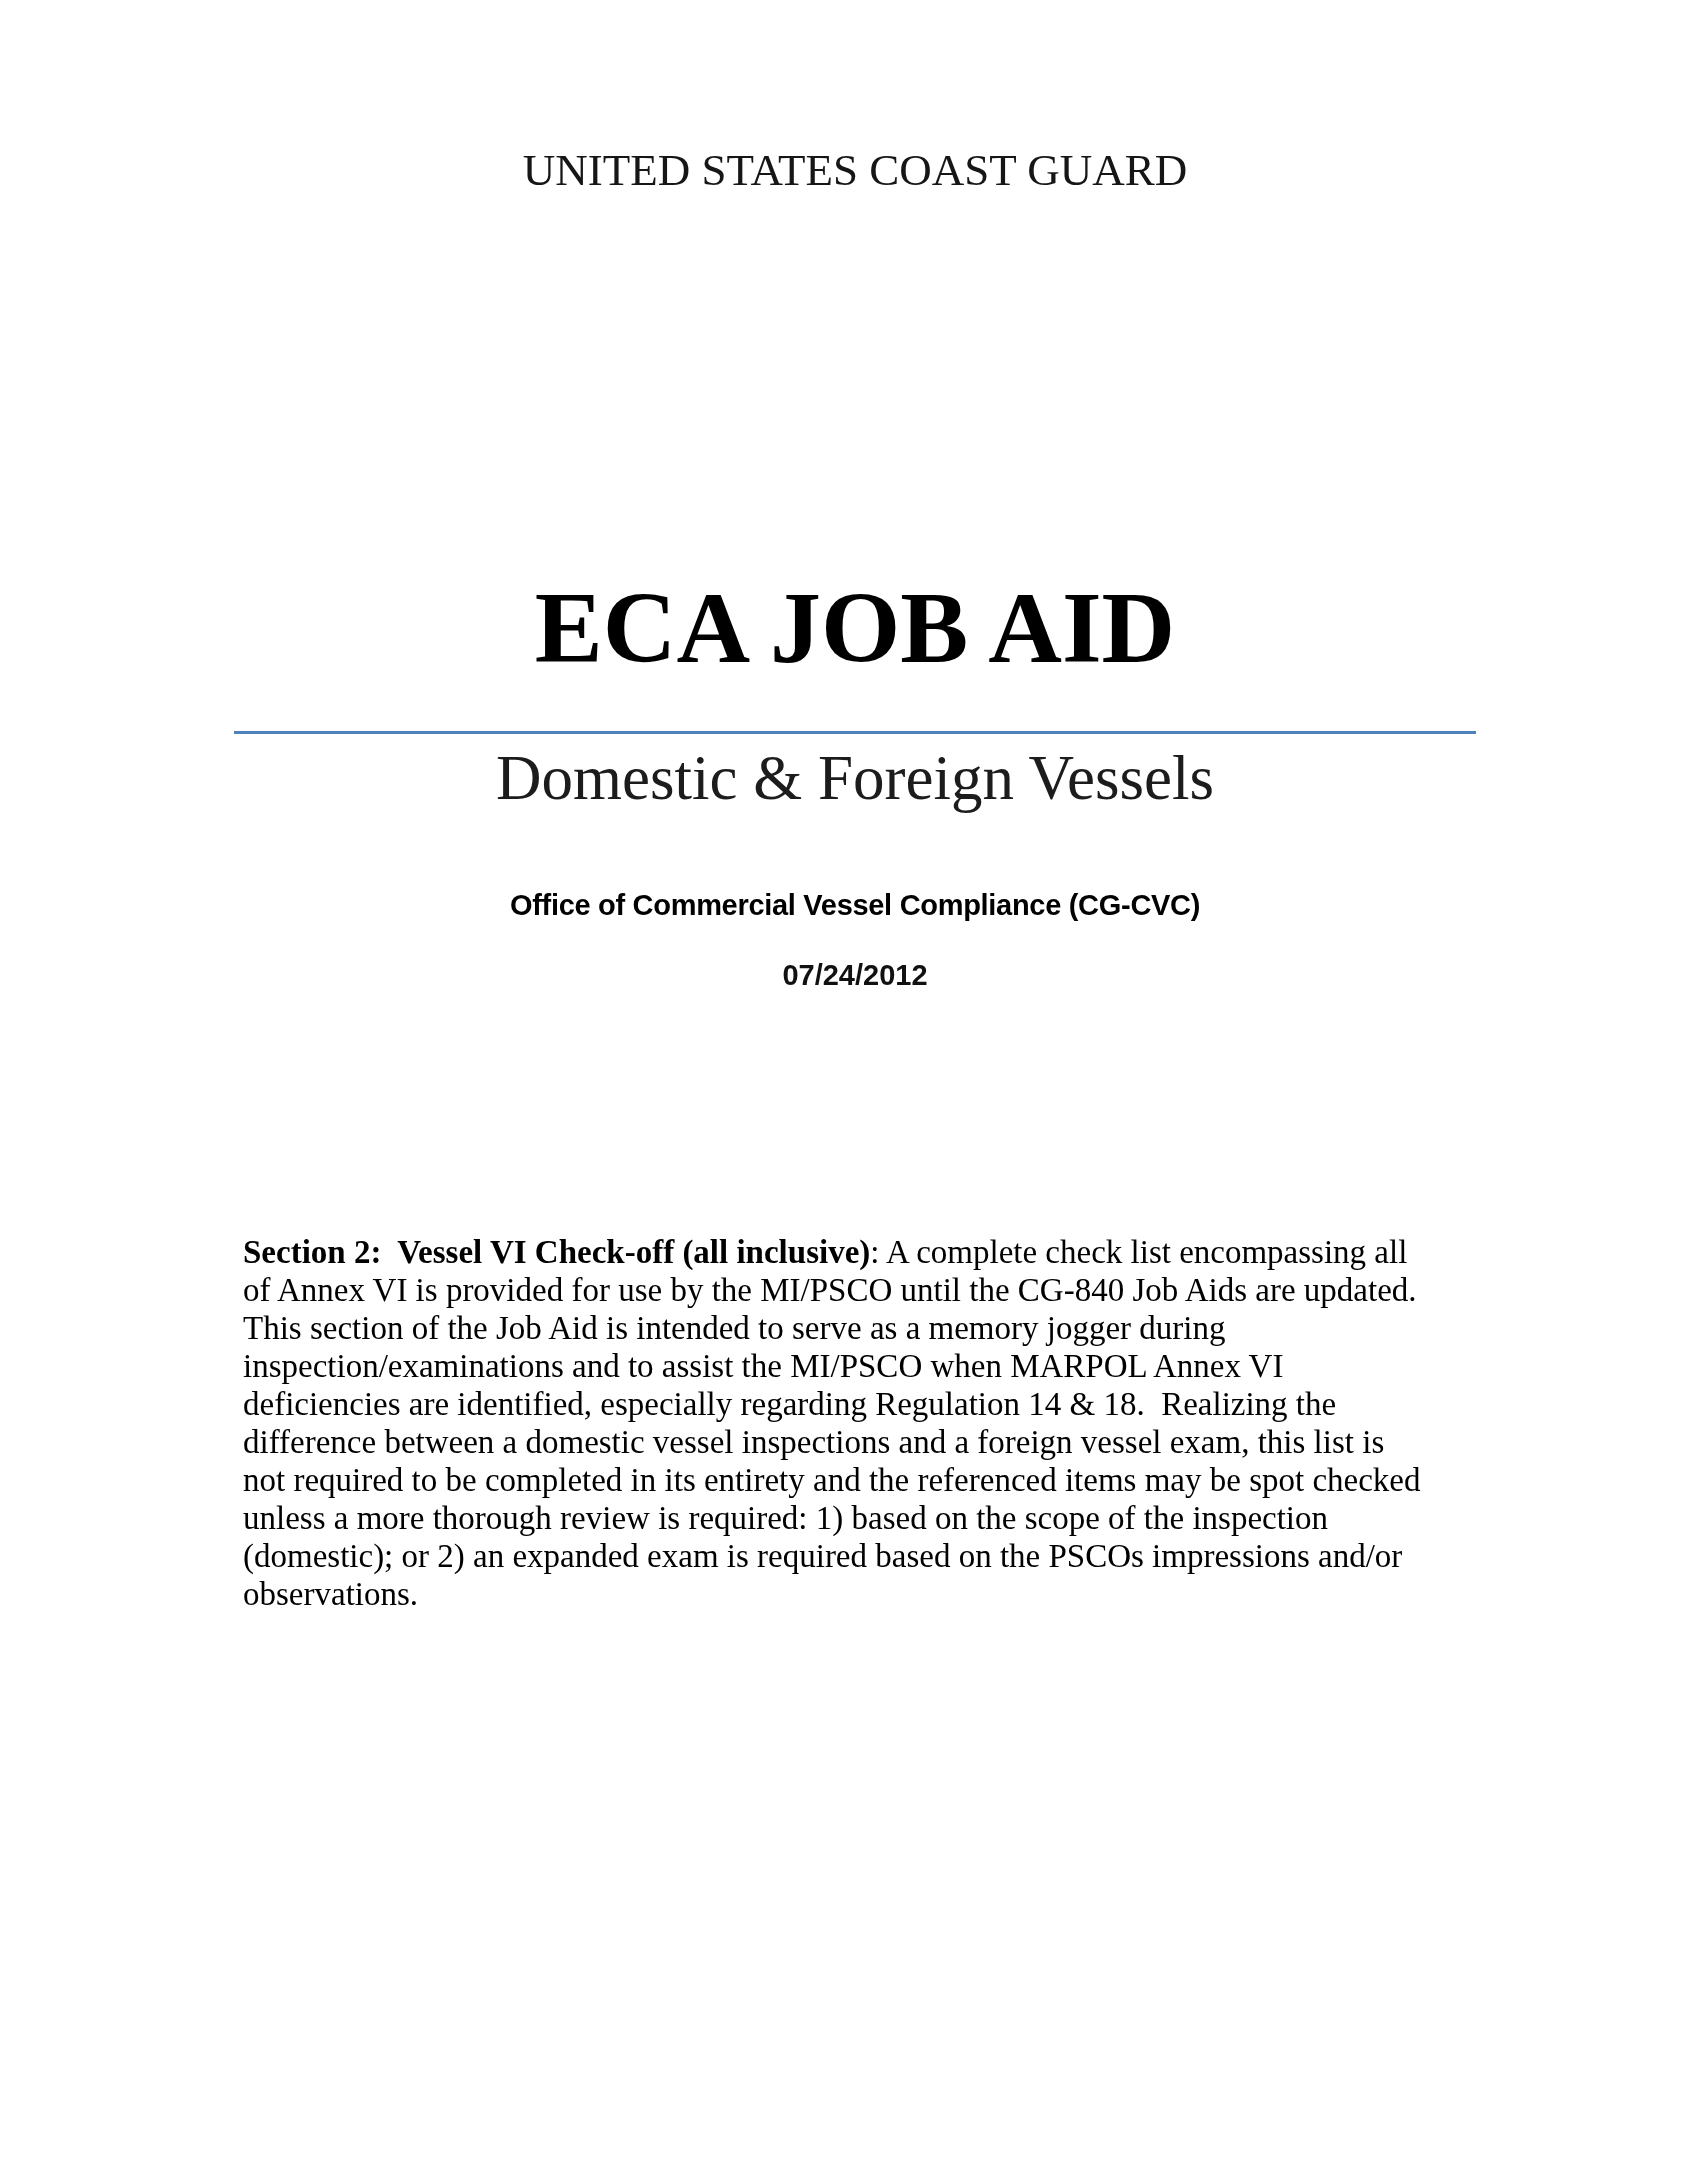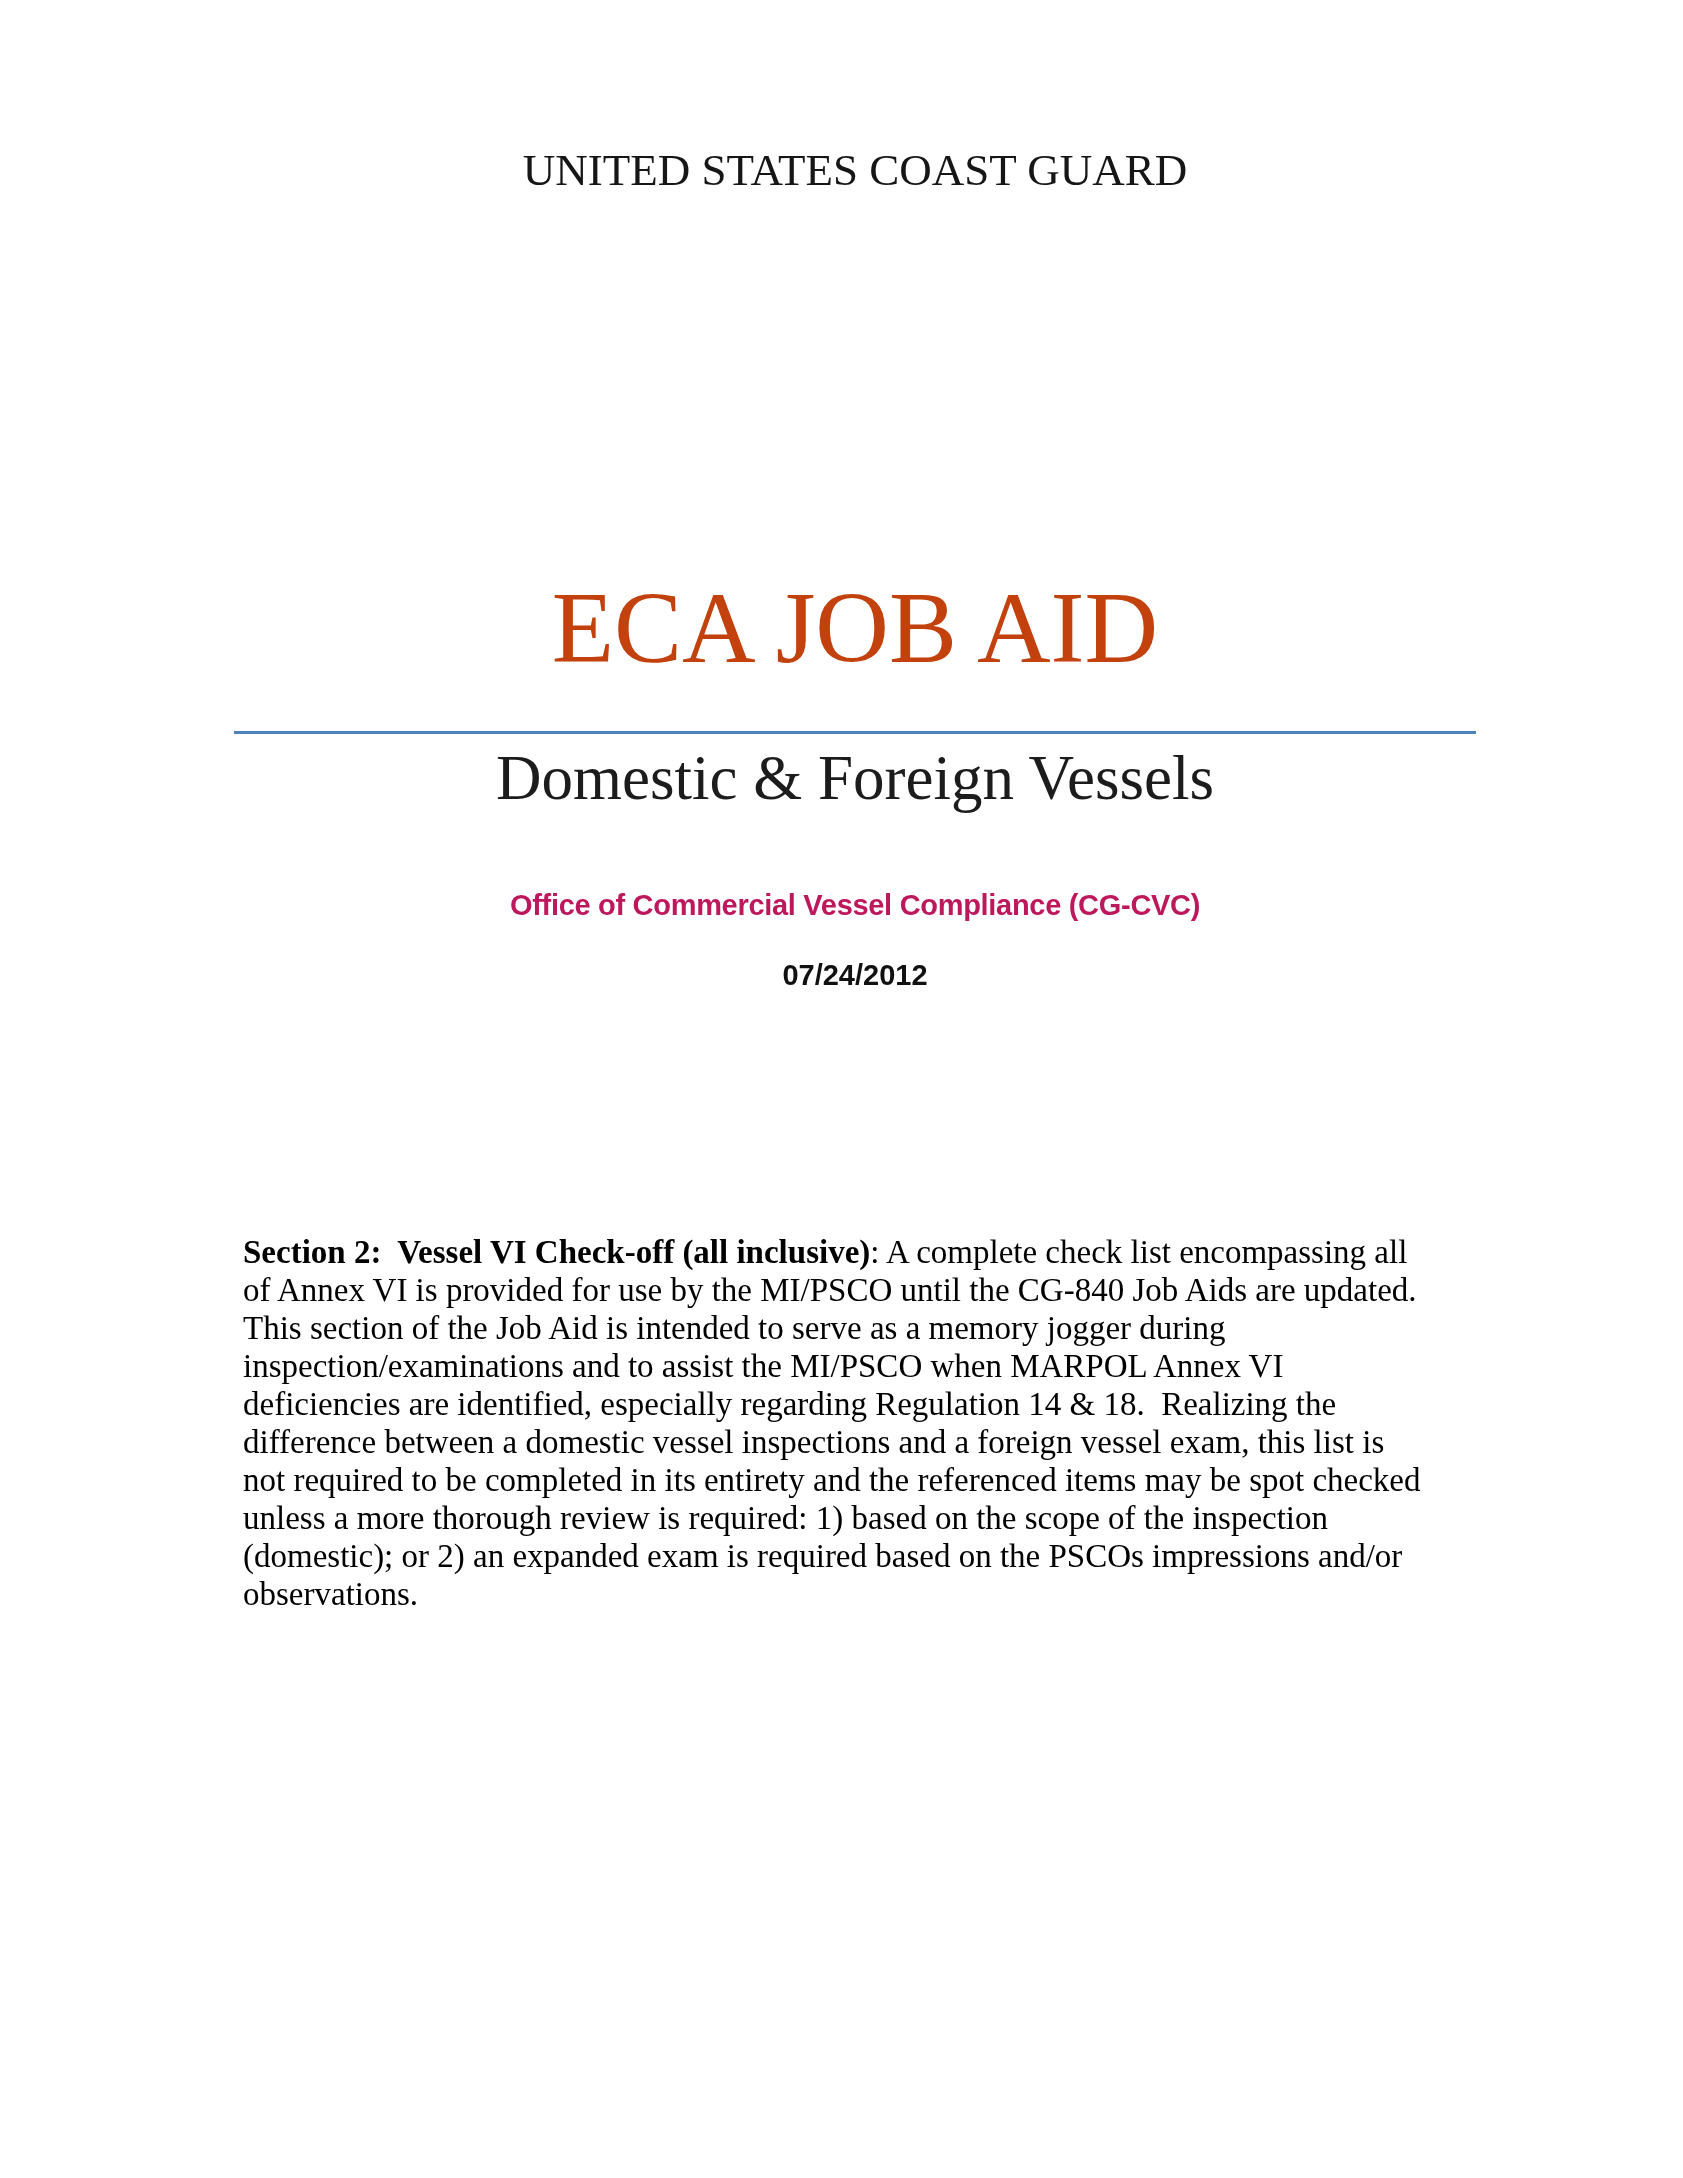--- a/index.html
+++ b/index.html
@@ -22,22 +22,23 @@
     top: 148px;
     font-size: 45px;
     line-height: 1;
     color: #161616;
     white-space: pre;
   }
   .doc-title {
     top: 577px;
     font-size: 102px;
     line-height: 1;
-    color: #c2410c;
+    color: #000000;
     white-space: pre;
+    font-weight: bold;
   }
   .title-rule {
     position: absolute;
     left: 234px;
     top: 731px;
     width: 1242px;
     height: 3px;
   }
   .doc-subtitle {
     top: 747px;
@@ -46,21 +47,21 @@
     color: #1c1c1c;
     white-space: pre;
   }
   .doc-office {
     top: 891px;
     font-family: "Liberation Sans", sans-serif;
     font-weight: bold;
     font-size: 29px;
     letter-spacing: -0.3px;
     line-height: 1;
-    color: #be185d;
+    color: #000000;
     white-space: pre;
   }
   .doc-date {
     top: 941px;
     font-family: "Liberation Sans", sans-serif;
     font-weight: bold;
     font-size: 29px;
     line-height: 1;
     color: #111111;
     white-space: pre;

